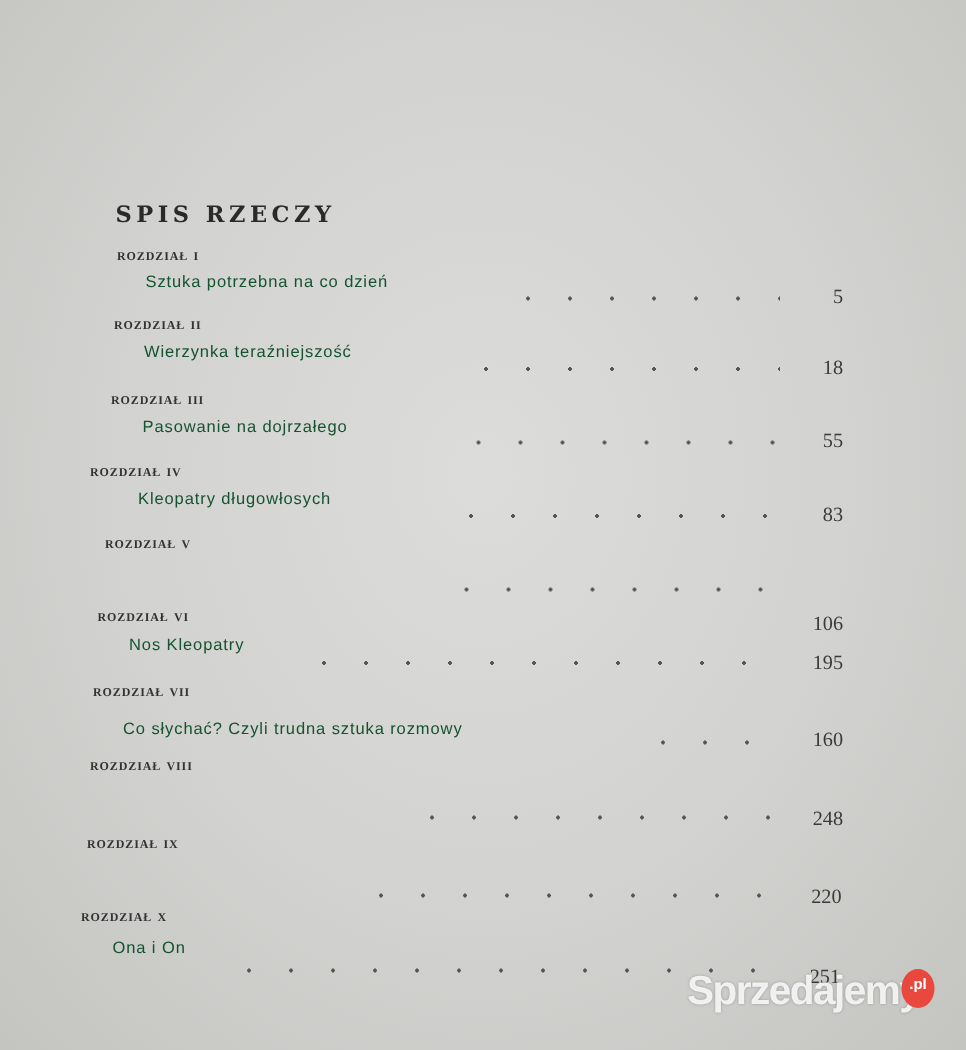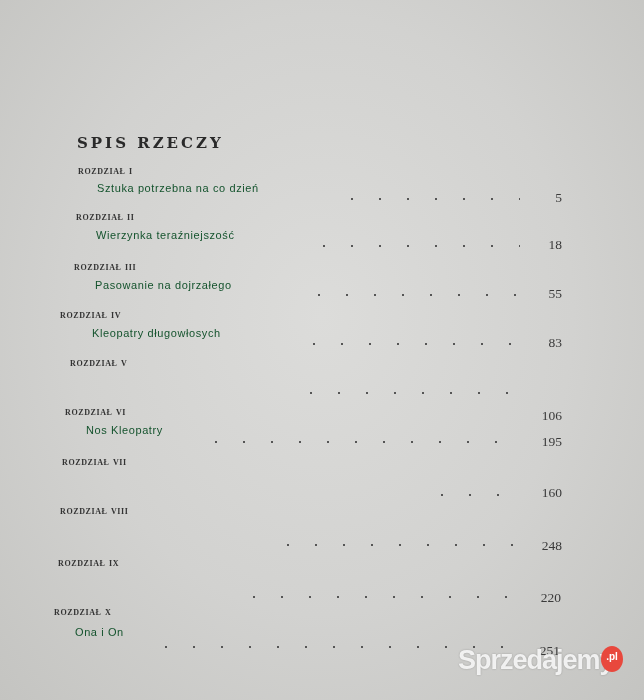--- a/index.html
+++ b/index.html
@@ -75,20 +75,21 @@
   <div class="label" style="left:70px;top:356px">ROZDZIAŁ V</div>
   <div class="leader" style="left:297px;top:391px;width:222px"></div>
   <div class="pnum" style="left:502px;top:408px">106</div>
 
   <div class="label" style="left:65px;top:405px">ROZDZIAŁ VI</div>
   <div class="ctitle" style="left:86px;top:424px">Nos Kleopatry</div>
   <div class="leader" style="left:202px;top:440px;width:318px"></div>
   <div class="pnum" style="left:502px;top:434px">195</div>
 
   <div class="label" style="left:62px;top:455px">ROZDZIAŁ VII</div>
+  <div class="ctitle" style="left:82px;top:480px">Co słychać? Czyli trudna sztuka rozmowy</div>
   <div class="leader" style="left:428px;top:493px;width:92px"></div>
   <div class="pnum" style="left:502px;top:485px">160</div>
 
   <div class="label" style="left:60px;top:504px">ROZDZIAŁ VIII</div>
   <div class="leader" style="left:274px;top:543px;width:240px"></div>
   <div class="pnum" style="left:502px;top:538px">248</div>
 
   <div class="label" style="left:58px;top:556px">ROZDZIAŁ IX</div>
   <div class="leader" style="left:240px;top:595px;width:274px"></div>
   <div class="pnum" style="left:501px;top:590px">220</div>

